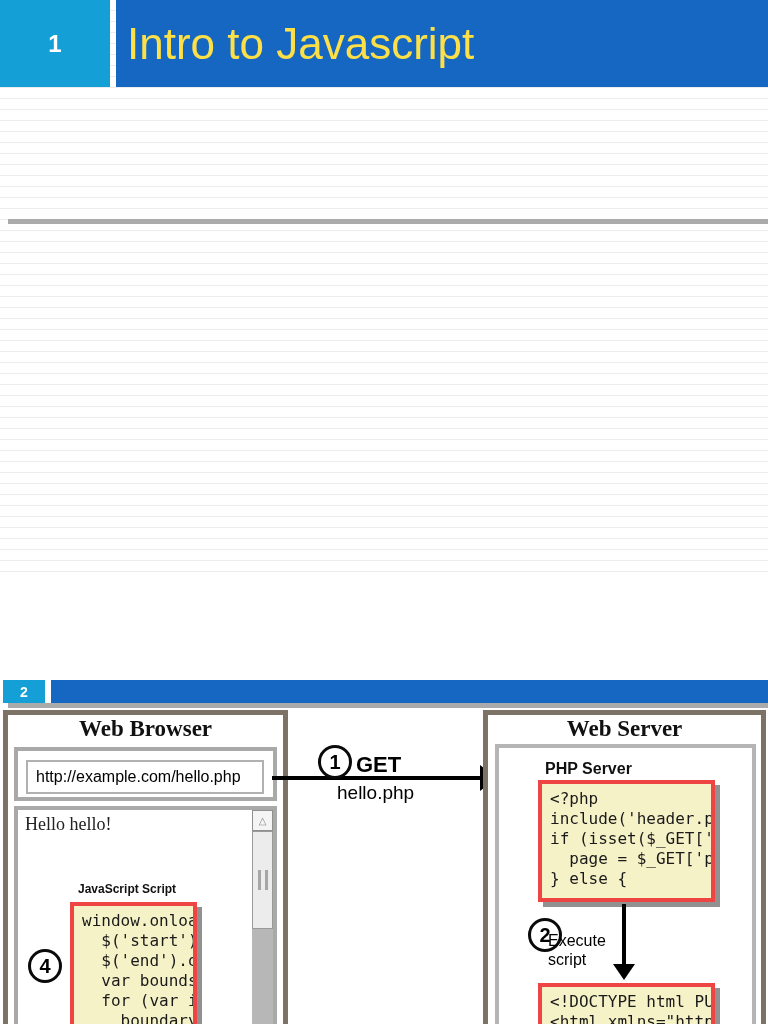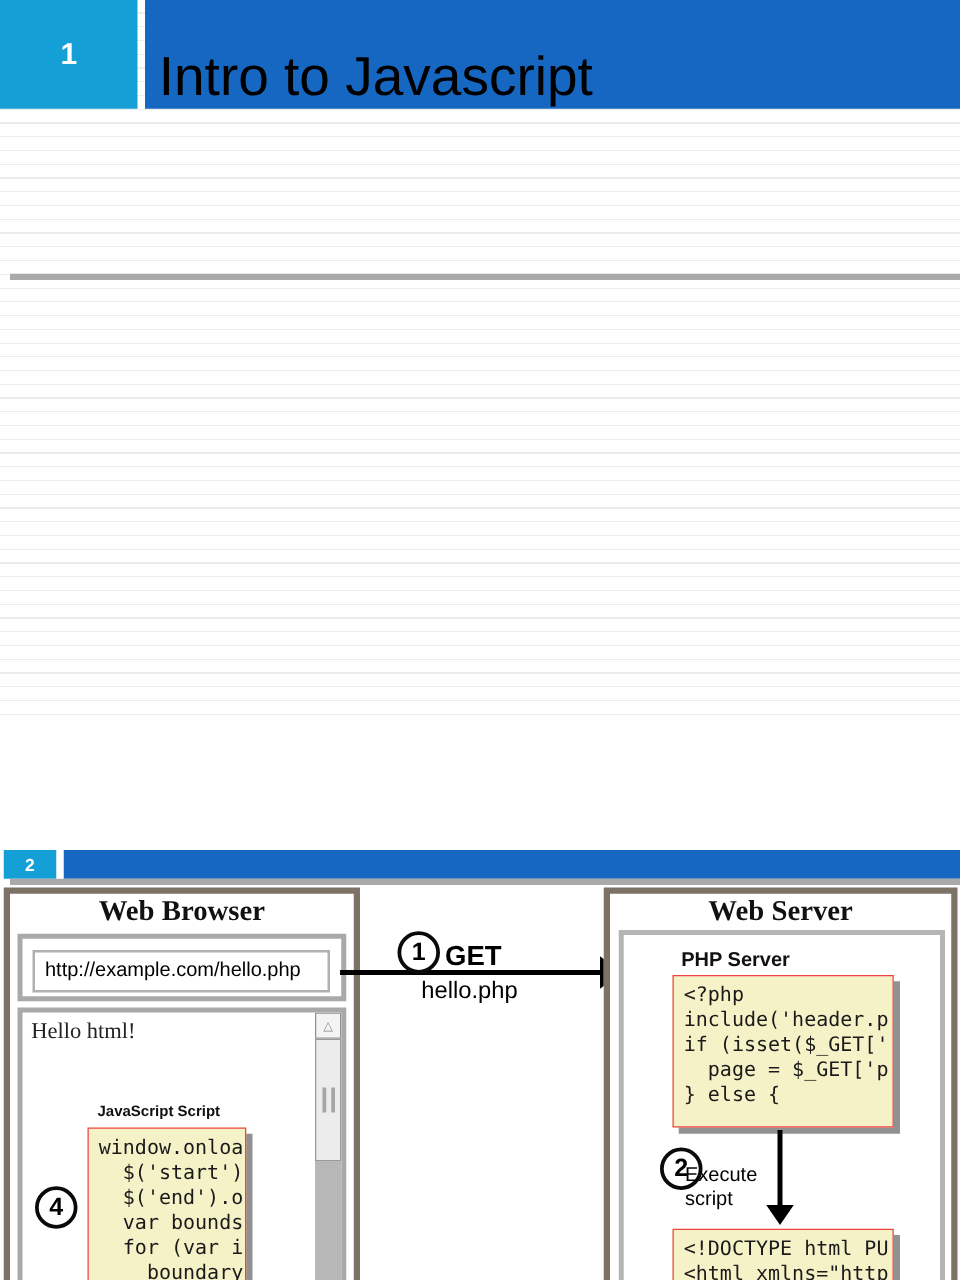--- a/index.html
+++ b/index.html
@@ -6,22 +6,22 @@
   #root{position:relative;width:768px;height:1024px;overflow:hidden;background:#fff;
         font-family:"Liberation Sans",sans-serif;color:#111;}
   .abs{position:absolute;box-sizing:border-box;}
 
   
   .ruled{left:0;top:0;width:768px;height:574px;
          background:repeating-linear-gradient(to bottom,#ffffff 0 10px,#ececec 10px 11px);}
   .badge1{left:0;top:131;width:110px;height:87px;background:#14a0d6;color:#fff;
           display:flex;align-items:center;justify-content:center;
           font-size:24px;font-weight:bold;}
-  .bar1{left:116px;top:131;width:652px;height:87px;background:#1567c2;color:#000000;
-        display:flex;align-items:flex-end;padding-left:11px;font-size:44px;}
+  .bar1{left:116px;top:131;width:652px;height:87px;background:#1567c2;color:#fde047;
+        display:flex;align-items:center;padding-left:11px;font-size:44px;}
   .shadow1{left:8px;top:219px;width:760px;height:5px;background:#aaaaaa;}
 
   
   .title2{left:57px;top:610px;font-size:44px;color:#1b6b84;}
   .badge2{left:3px;top:680px;width:42px;height:23px;background:#14a0d6;color:#fff;
           display:flex;align-items:center;justify-content:center;font-size:14px;font-weight:bold;}
   .bar2{left:51px;top:680px;width:717px;height:23px;background:#1567c2;}
   .shadow2{left:8px;top:703px;width:760px;height:5px;background:#aaaaaa;}
 
   
@@ -44,21 +44,21 @@
   .scroll-btn{position:absolute;left:0;top:0;width:21px;height:21px;background:#f4f4f4;
               border:1px solid #909090;box-sizing:border-box;display:flex;align-items:center;
               justify-content:center;font-size:10px;color:#8a8a8a;}
   .scroll-thumb{position:absolute;left:0;top:21px;width:21px;height:98px;background:#ececec;
                 border:1px solid #9a9a9a;box-sizing:border-box;display:flex;align-items:center;
                 justify-content:center;gap:4px;}
   .grip-bar{width:3px;height:20px;background:#a6a6a6;}
 
   .small-label{font-weight:bold;font-size:15px;color:#111;}
   .js-label{left:60px;top:72px;font-size:12px;}
-  .code{background:#f6f2c8;border:1px solid #ef4444;box-shadow:5px 5px 0 #919191;
+  .code{background:#f6f2c8;border:4px solid #ef4444;box-shadow:5px 5px 0 #919191;
         font-family:"DejaVu Sans Mono",monospace;font-size:16px;line-height:20px;
         white-space:pre;overflow:hidden;color:#1a1a1a;padding:5px 0 0 8px;}
   .js-box{left:52px;top:92px;width:127px;height:150px;}
 
   .circle{width:34px;height:34px;border:3px solid #0a0a0a;border-radius:50%;background:#fff;
           display:flex;align-items:center;justify-content:center;font-size:20px;font-weight:bold;color:#000;}
   .circle4{left:10px;top:139px;}
   .circle1{left:318px;top:745px;}
   .circle2{left:528px;top:918px;}
 
@@ -95,21 +95,21 @@
   <div class="abs shadow2"></div>
 
   <div>
 
     <div class="abs panel browser-panel"></div>
     <div class="abs panel-title browser-title">Web Browser</div>
     <div class="abs gray-frame addr-frame"></div>
     <div class="abs url-field">http://example.com/hello.php</div>
 
     <div class="abs viewport">
-      <div class="inner hello">Hello html!</div>
+      <div class="inner hello">Hello hello!</div>
       <div class="inner scrollbar">
         <div class="scroll-btn">
           <span>△</span>
         </div>
         <div class="scroll-thumb">
           <div class="grip-bar"></div>
           <div class="grip-bar"></div>
         </div>
       </div>
       <div class="inner small-label js-label">JavaScript Script</div>

